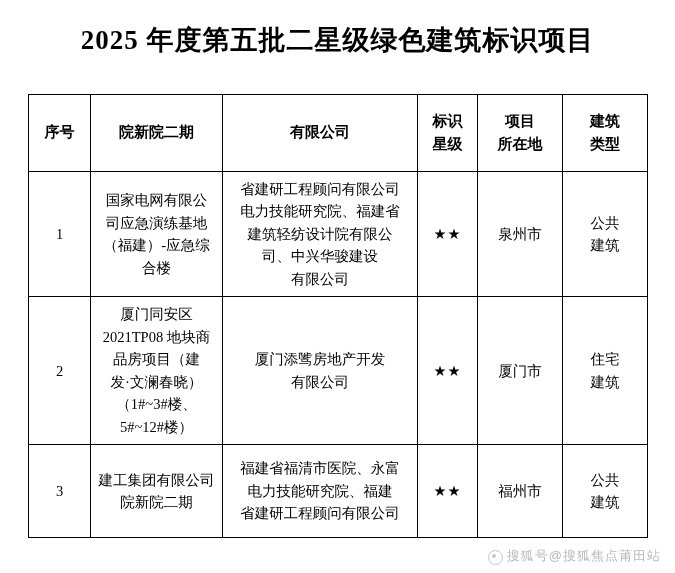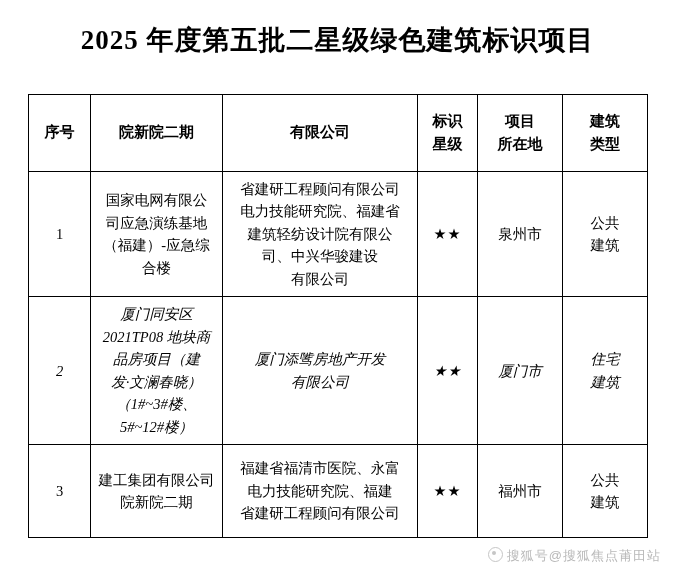--- a/index.html
+++ b/index.html
@@ -67,32 +67,32 @@
     font-size: 15px;
   }
   .stars {
     font-size: 15px;
     letter-spacing: 1px;
   }
   .multiline {
     white-space: pre-line;
   }
   .row-1 td { height: 108px; }
-  .row-2 td { height: 128px; font-style: italic; }
+  .row-2 td { height: 128px; }
   .row-3 td { height: 80px; }
 
   .watermark {
     position: absolute;
     right: 14px;
     bottom: 8px;
     font-size: 13px;
     color: #b9b9b9;
     font-family: "Liberation Sans", sans-serif;
     display: flex;
-    align-items: flex-start;
+    align-items: flex-end;
     gap: 4px;
     letter-spacing: 1px;
   }
   .wm-icon {
     display: inline-block;
     width: 13px;
     height: 13px;
     border-radius: 50%;
     border: 1.5px solid #c6c6c6;
     position: relative;

